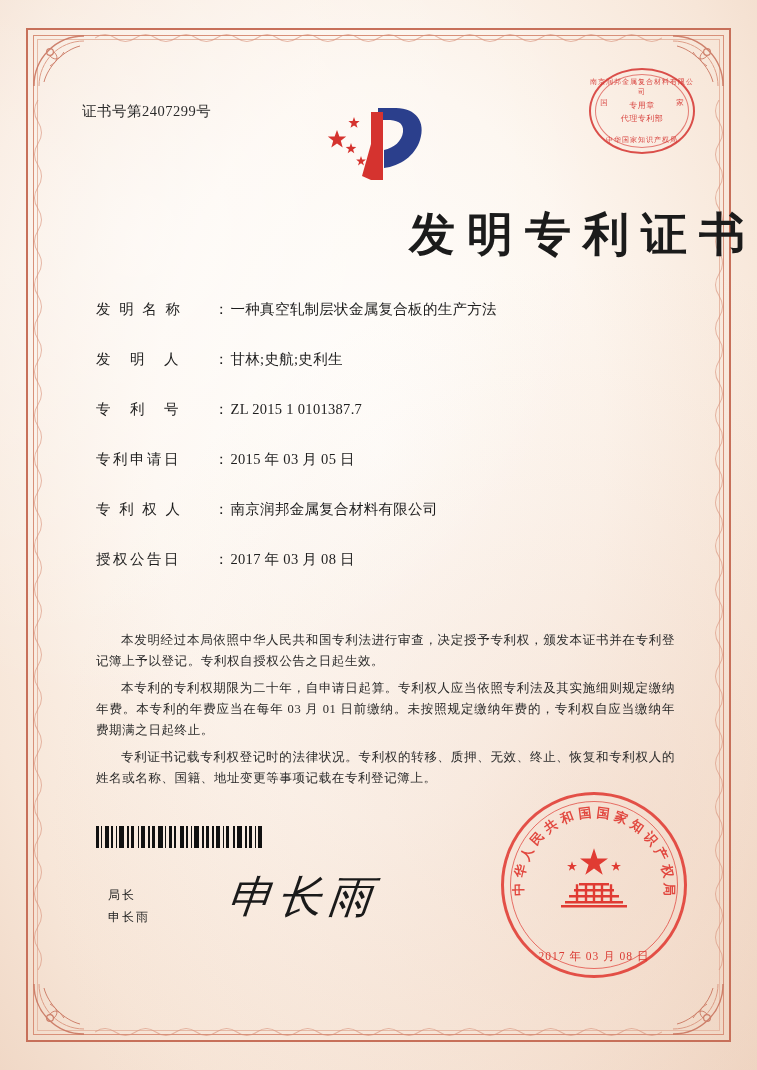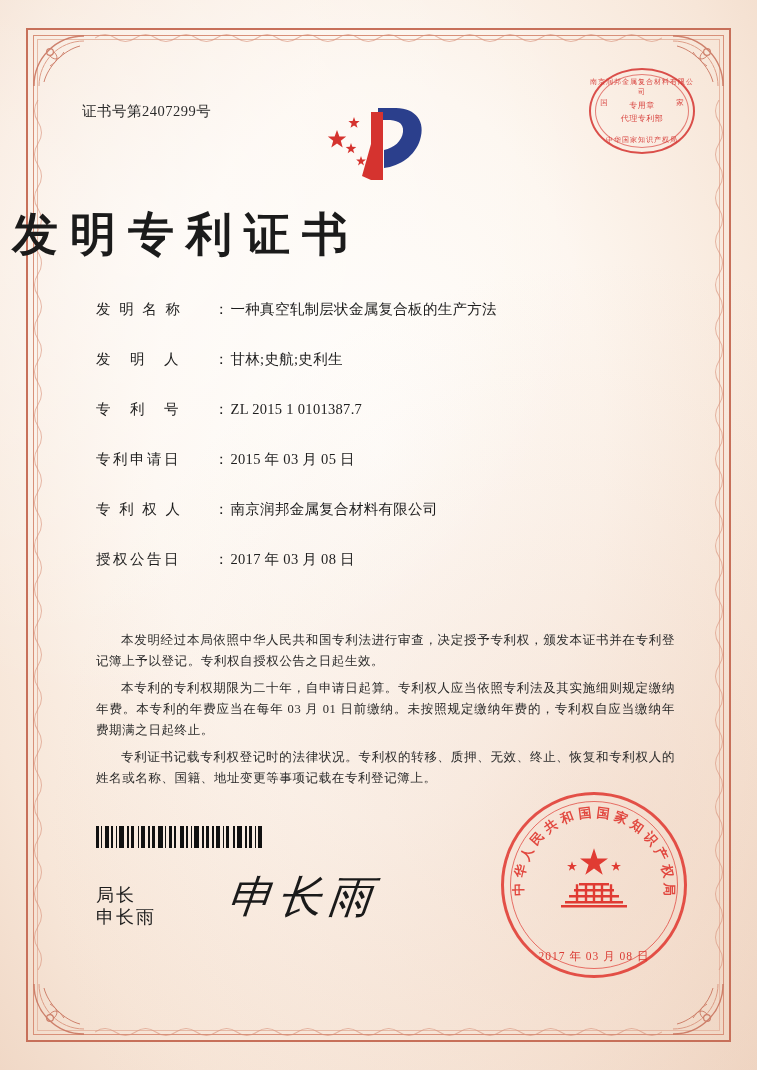--- a/index.html
+++ b/index.html
@@ -141,21 +141,21 @@
     top: 100px;
     width: 150px;
     height: 86px;
   }
 
   
   .title {
     position: absolute;
     left: 0; right: 0;
     top: 204px;
-    text-align: left;
+    text-align: right;
     font-size: 46px;
     letter-spacing: 12px;
     font-weight: bold;
     color: #1b1b1b;
     font-family: "DejaVu Serif", serif;
     text-indent: 12px;
   }
 
   
   .fields {
@@ -212,23 +212,23 @@
     width: 210px;
     height: 22px;
     display: flex;
     align-items: stretch;
   }
   .barcode span { display: block; background: #111; }
 
   
   .sig-block {
     position: absolute;
-    left: 96px;
+    left: 108px;
     top: 884px;
-    font-size: 18px;
+    font-size: 12px;
     line-height: 22px;
     letter-spacing: 2px;
     color: #1d1d1d;
   }
   .sig-hand {
     position: absolute;
     left: 228px;
     top: 868px;
     font-size: 44px;
     color: #1a1a1a;

